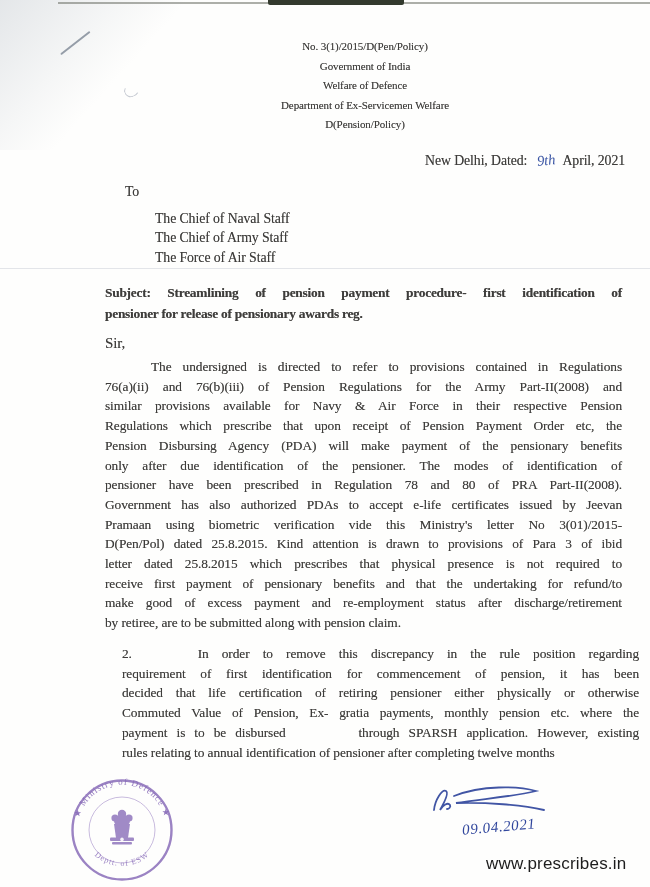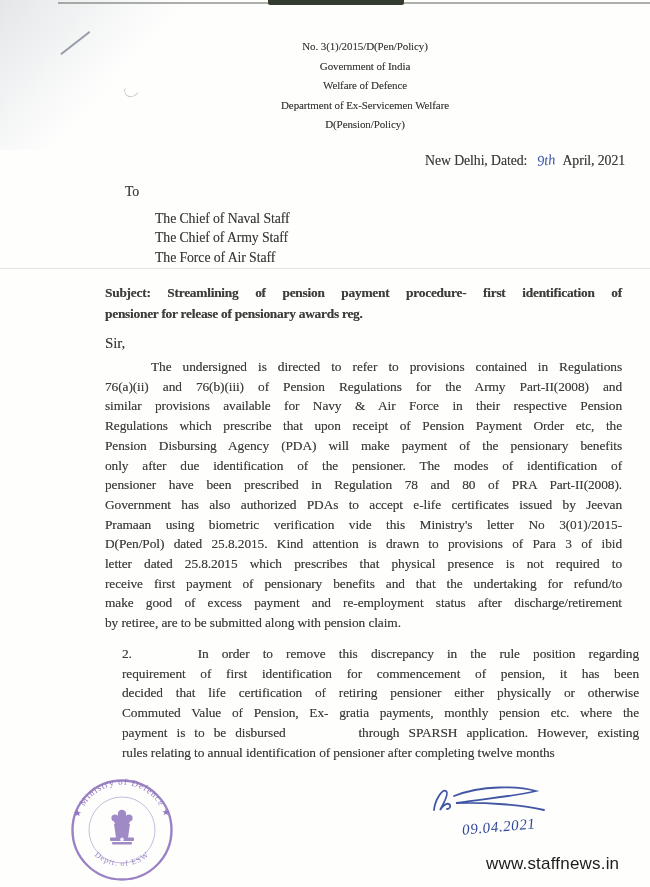--- a/index.html
+++ b/index.html
@@ -144,15 +144,15 @@
   </svg>
 
   <svg class="signature" width="145" height="62" viewBox="0 0 145 62">
     <g stroke="#31479d" stroke-width="1.8" fill="none" stroke-linecap="round" opacity="0.92">
       <path d="M14,34 C15,24 22,13 26,15 C29,17 24,27 20,34 C23,29 28,26 30,29 C31,31 29,33 27,33"></path>
       <path d="M34,20 C62,9 98,10 116,15 C92,21 60,23 36,27 C66,26 102,29 124,34"></path>
     </g>
   </svg>
   <div class="sign-date">09.04.2021</div>
 
-  <div class="watermark">www.staffnews.in</div>
+  <div class="watermark">www.prescribes.in</div>
 
 </div>
 
 </body></html>

